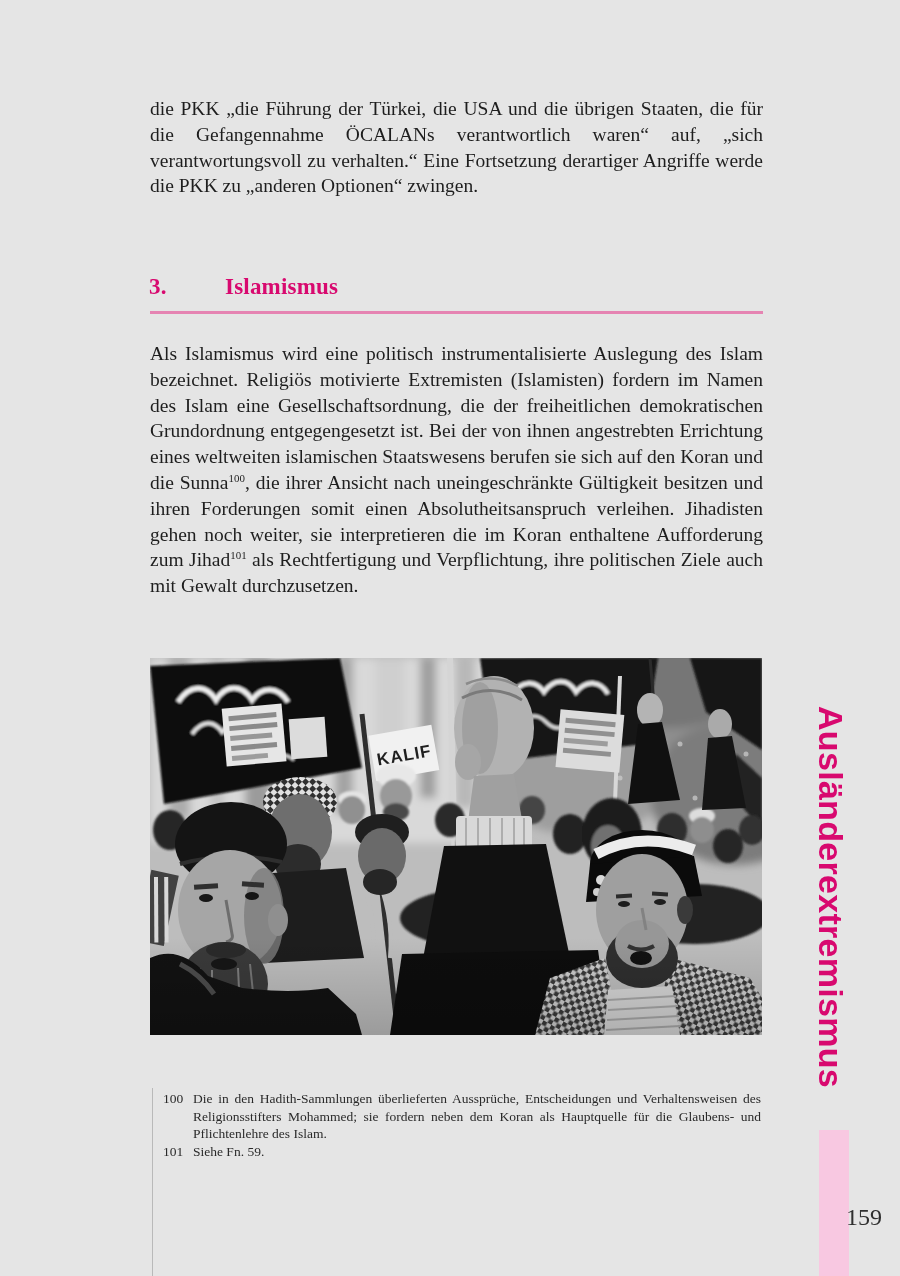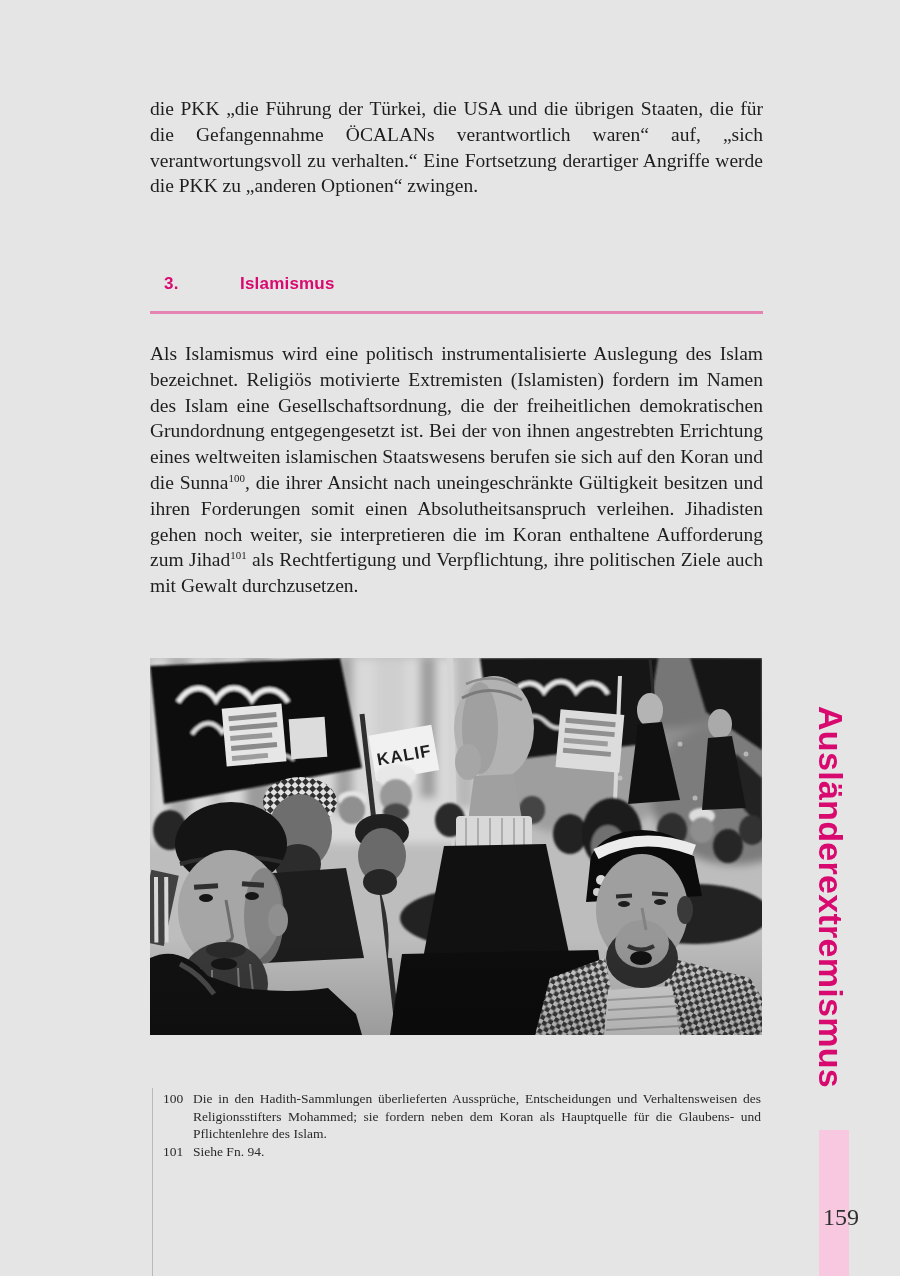--- a/index.html
+++ b/index.html
@@ -25,26 +25,26 @@
   .intro { top: 96px; }
   .bodyp { top: 341px; }
   .bodyp sup {
     font-size: 0.56em;
     vertical-align: super;
     line-height: 0;
   }
   
   .heading {
     position: absolute;
-    left: 164px;
+    left: 149px;
     top: 274px;
     width: 613px;
-    font-family: Liberation Sans, sans-serif;
+    font-family: Liberation Serif, serif;
     font-weight: bold;
-    font-size: 17px;
+    font-size: 23px;
     color: #d8096f;
     letter-spacing: 0.2px;
   }
   .heading .h-num { display: inline-block; width: 76px; }
   .h-rule {
     position: absolute;
     left: 150px;
     top: 311px;
     width: 613px;
     height: 3px;
@@ -101,21 +101,21 @@
   .tab {
     position: absolute;
     left: 819px;
     top: 1130px;
     width: 30px;
     height: 146px;
     background: #f8c8e1;
   }
   .pagenum {
     position: absolute;
-    left: 814px;
+    left: 837px;
     top: 1204px;
     width: 54px;
     text-align: center;
     font-size: 24px;
     color: #2f2f2f;
     z-index: 2;
   }
 </style>
 </head>
 <body>
@@ -358,21 +358,21 @@
 
   <div class="fn-vline"></div>
 
   <div class="footnotes">
     <div class="fn-row">
       <span class="fn-num">100</span>
       <span class="fn-text">Die in den Hadith-Sammlungen überlieferten Aussprüche, Entscheidungen und Verhaltensweisen des Religionsstifters Mohammed; sie fordern neben dem Koran als Hauptquelle für die Glaubens- und Pflichtenlehre des Islam.</span>
     </div>
     <div class="fn-row">
       <span class="fn-num">101</span>
-      <span class="fn-text">Siehe Fn. 94.</span>
+      <span class="fn-text">Siehe Fn. 59.</span>
     </div>
   </div>
 
   <div class="vlabel">Ausländerextremismus</div>
   <div class="tab"></div>
   <div class="pagenum">159</div>
 
 </div>
 
 </body></html>

